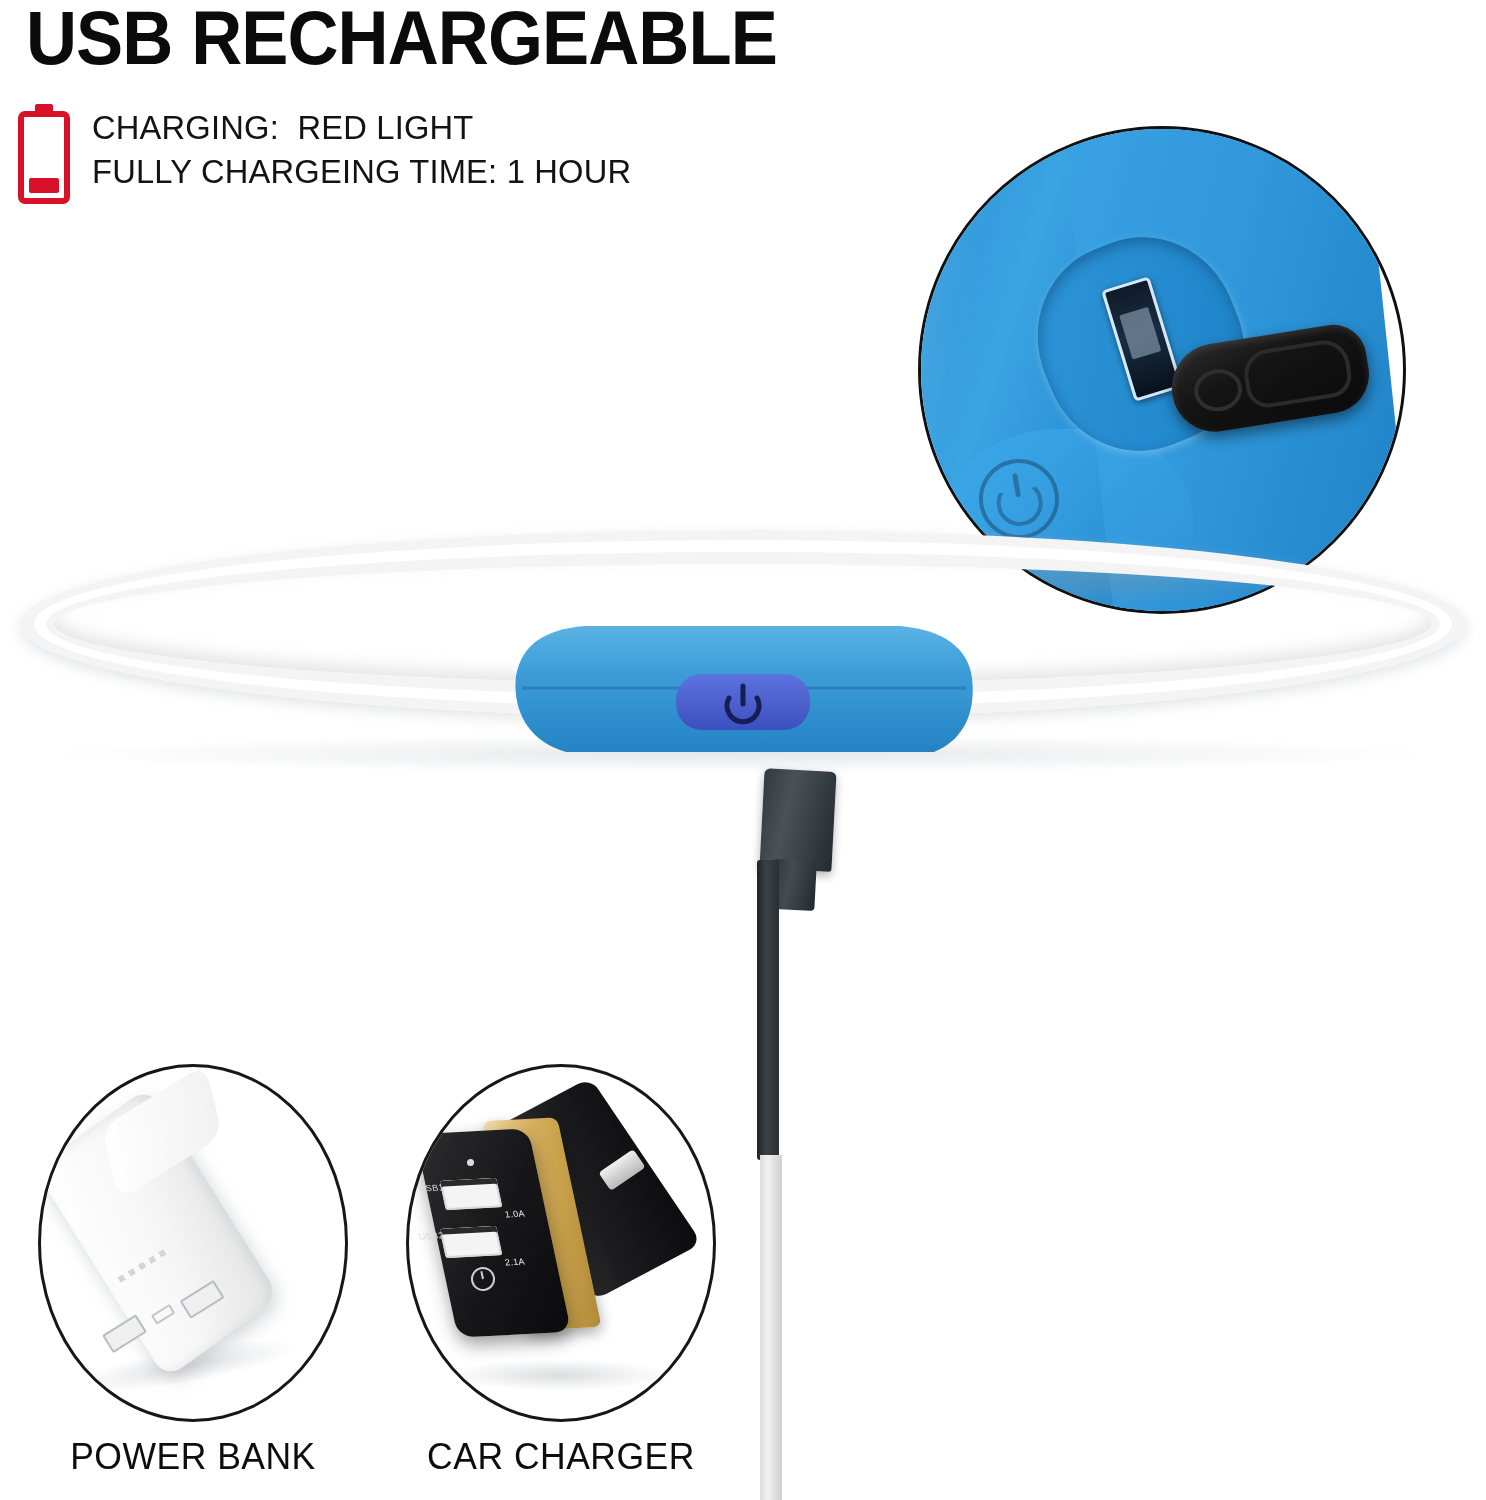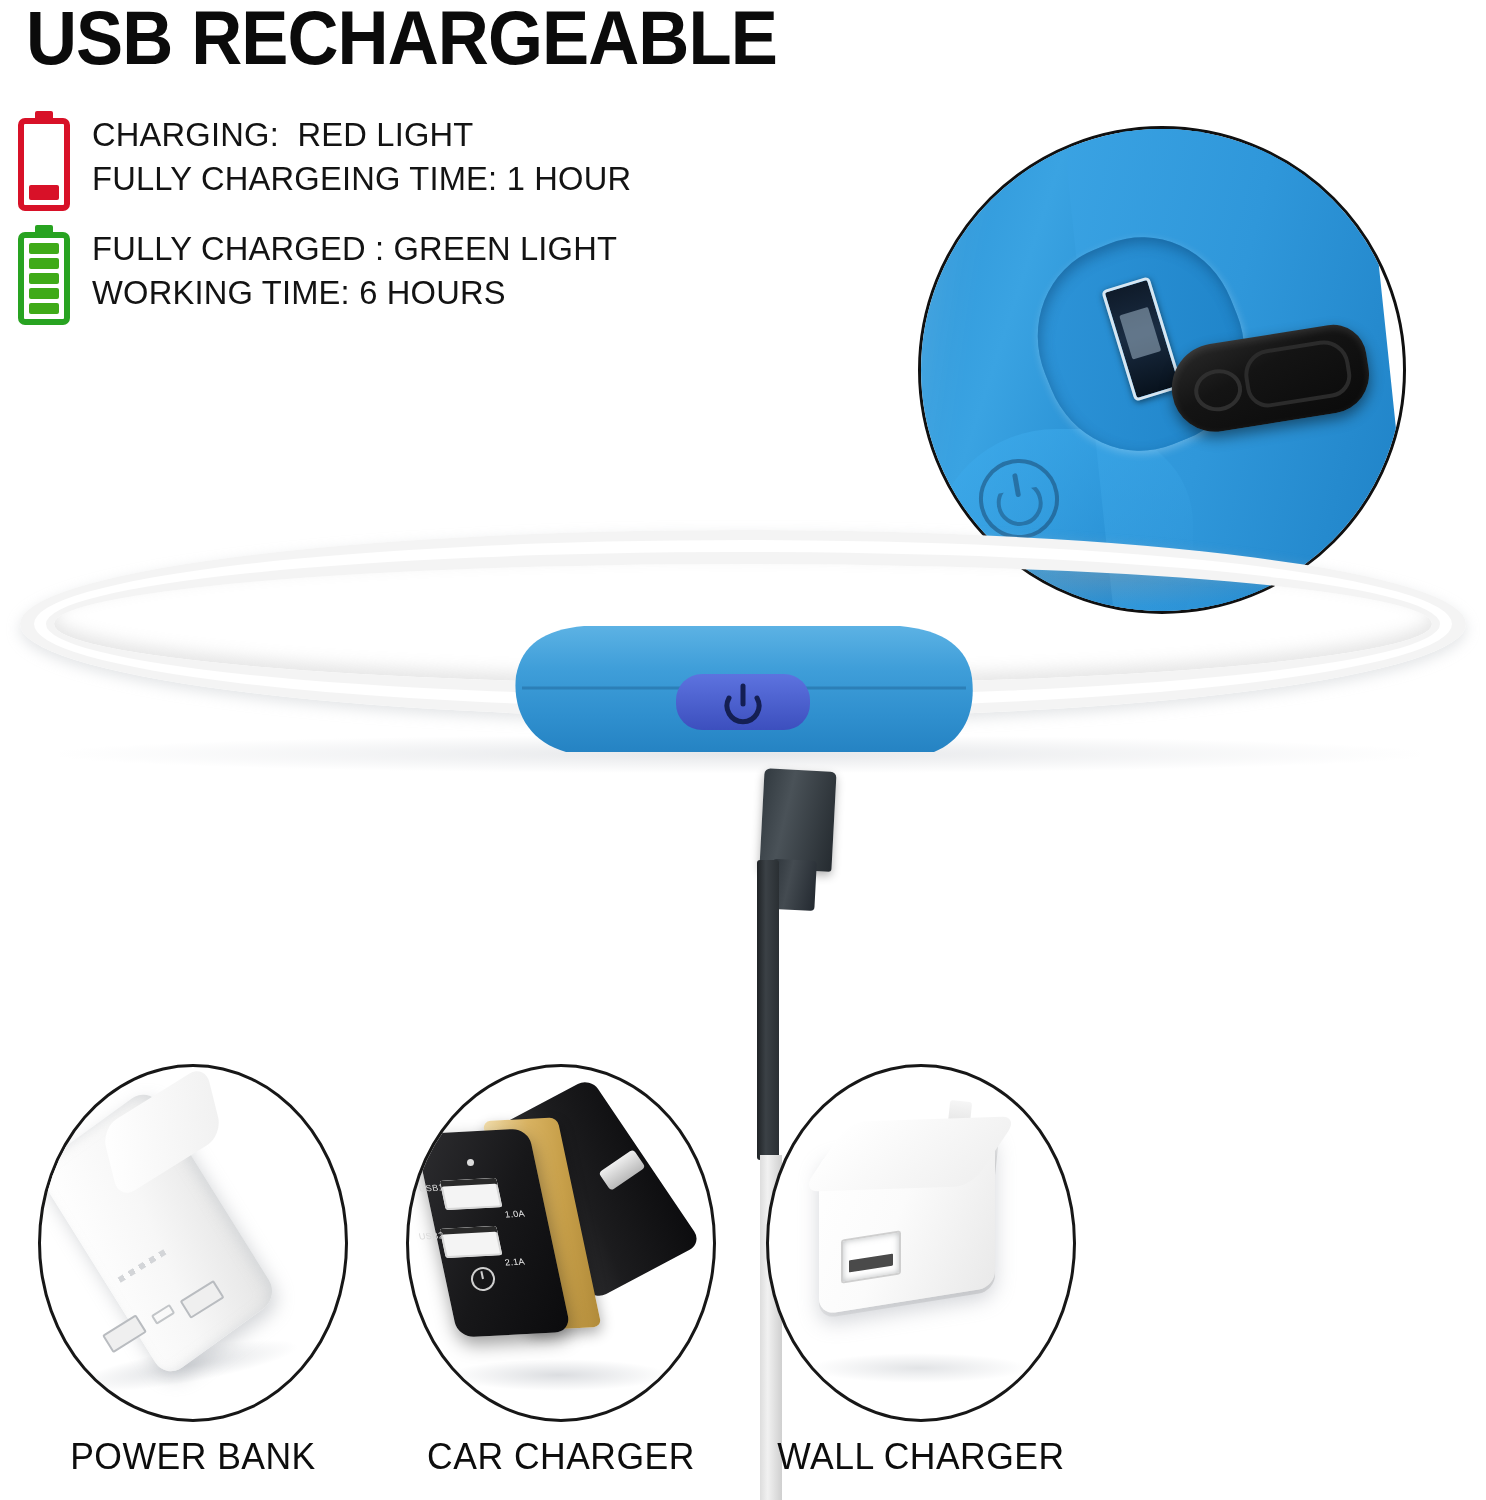--- a/index.html
+++ b/index.html
@@ -15,21 +15,21 @@
   
   #page-title{
     position:absolute;left:26px;top:-4px;
     font-size:76px;line-height:84px;
     font-weight:bold;letter-spacing:-1px;
     color:#0b0b0b;
     transform:scaleX(.93);transform-origin:left top;
     white-space:nowrap;
   }
 
-  .spec-row{position:absolute;display:flex;align-items:flex-start;margin-top:7px;}
+  .spec-row{position:absolute;display:flex;align-items:flex-start;}
   #spec-row-charging{left:18px;top:104px;}
   #spec-row-charged{left:18px;top:218px;}
 
   .spec-text{margin-left:22px;padding-top:2px;}
   .spec-line{
     font-size:33px;line-height:44px;color:#131313;
     white-space:pre;letter-spacing:.2px;
     transform:scaleX(.99);transform-origin:left center;
   }
 
@@ -328,36 +328,20 @@
       <div class="shell">
         <div class="seg"></div>
       </div>
     </div>
     <div class="spec-text">
       <div class="spec-line">CHARGING:  RED LIGHT</div>
       <div class="spec-line">FULLY CHARGEING TIME: 1 HOUR</div>
     </div>
   </div>
 
-  <div class="spec-row" id="spec-row-charged">
-    <div class="battery green">
-      <div class="cap"></div>
-      <div class="shell">
-        <div class="seg"></div>
-        <div class="seg"></div>
-        <div class="seg"></div>
-        <div class="seg"></div>
-        <div class="seg"></div>
-      </div>
-    </div>
-    <div class="spec-text">
-      <div class="spec-line">FULLY CHARGED : GREEN LIGHT</div>
-      <div class="spec-line">WORKING TIME: 6 HOURS</div>
-    </div>
-  </div>
 
   <div id="usb-port-inset">
     <div class="body"></div>
     <div class="body2"></div>
     <div class="glow-band"></div>
     <div class="recess"></div>
     <div class="microusb"></div>
     <div class="rubber-cover"></div>
     <div class="pwr-emboss"></div>
     <div class="shadow"></div>
@@ -430,27 +414,15 @@
       <div class="cc-port p2"></div>
       <div class="cc-mini u1">USB1</div>
       <div class="cc-mini u2">USB2</div>
       <div class="cc-mini a1">1.0A</div>
       <div class="cc-mini a2">2.1A</div>
       <div class="cc-pwr"></div>
     </div>
     <div class="charger-label">CAR CHARGER</div>
   </div>
 
-  <div class="charger-item" id="charger-item-2">
-    <div class="charger-circle">
-      <div class="wc-shadow"></div>
-      <div class="wc-prong p1"></div>
-      <div class="wc-prong p2"></div>
-      <div class="wc-side"></div>
-      <div class="wc-body"></div>
-      <div class="wc-top"></div>
-      <div class="wc-usb"></div>
-    </div>
-    <div class="charger-label">WALL CHARGER</div>
-  </div>
 
 
 </div>
 
 </body></html>

